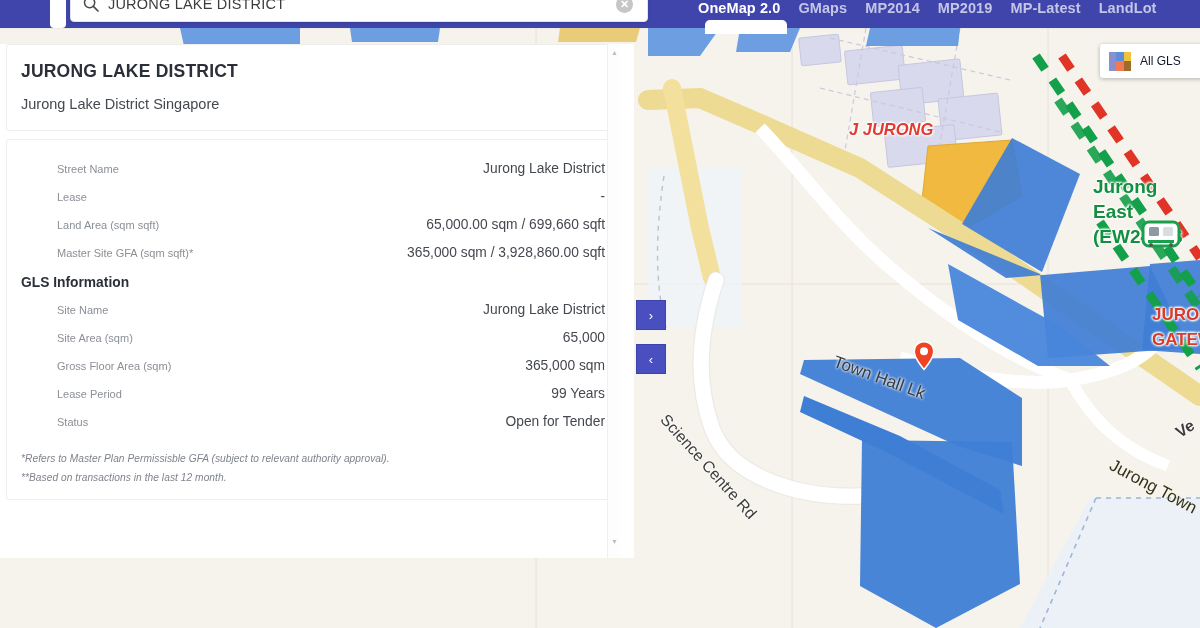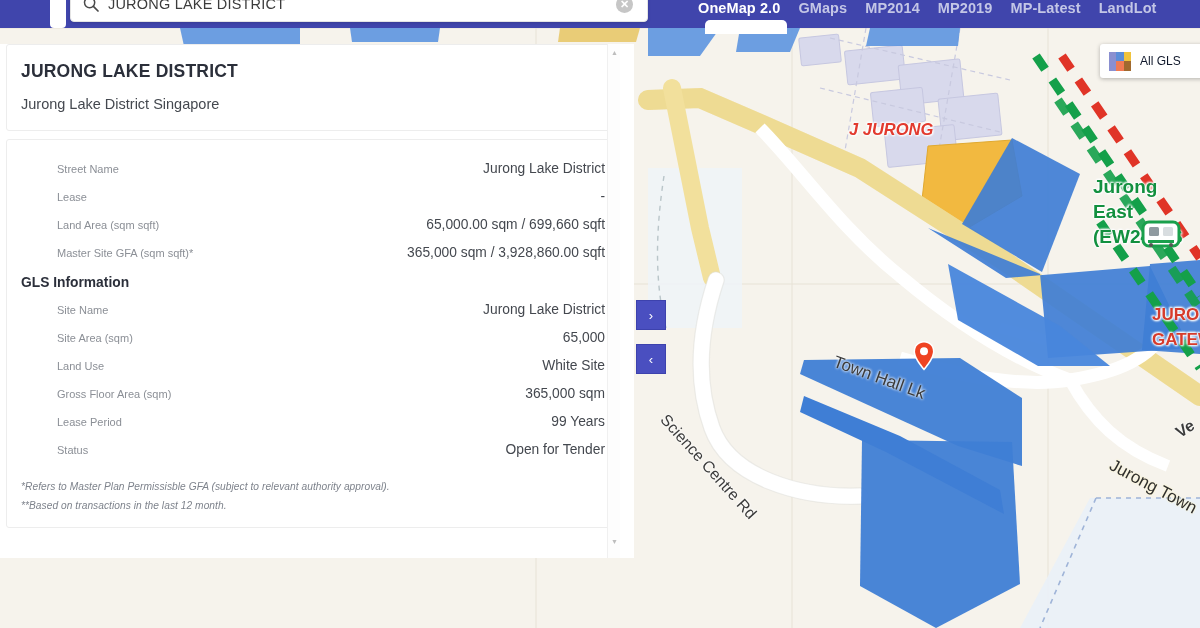--- a/index.html
+++ b/index.html
@@ -380,24 +380,20 @@
 
         <div class="row">
           <span class="k">Site Name</span>
           <span class="v">Jurong Lake District</span>
         </div>
         <div class="row">
           <span class="k">Site Area (sqm)</span>
           <span class="v">65,000</span>
         </div>
         <div class="row">
-          <span class="k">Land Use</span>
-          <span class="v">White Site</span>
-        </div>
-        <div class="row">
           <span class="k">Gross Floor Area (sqm)</span>
           <span class="v">365,000 sqm</span>
         </div>
         <div class="row">
           <span class="k">Lease Period</span>
           <span class="v">99 Years</span>
         </div>
         <div class="row">
           <span class="k">Status</span>
           <span class="v">Open for Tender</span>

